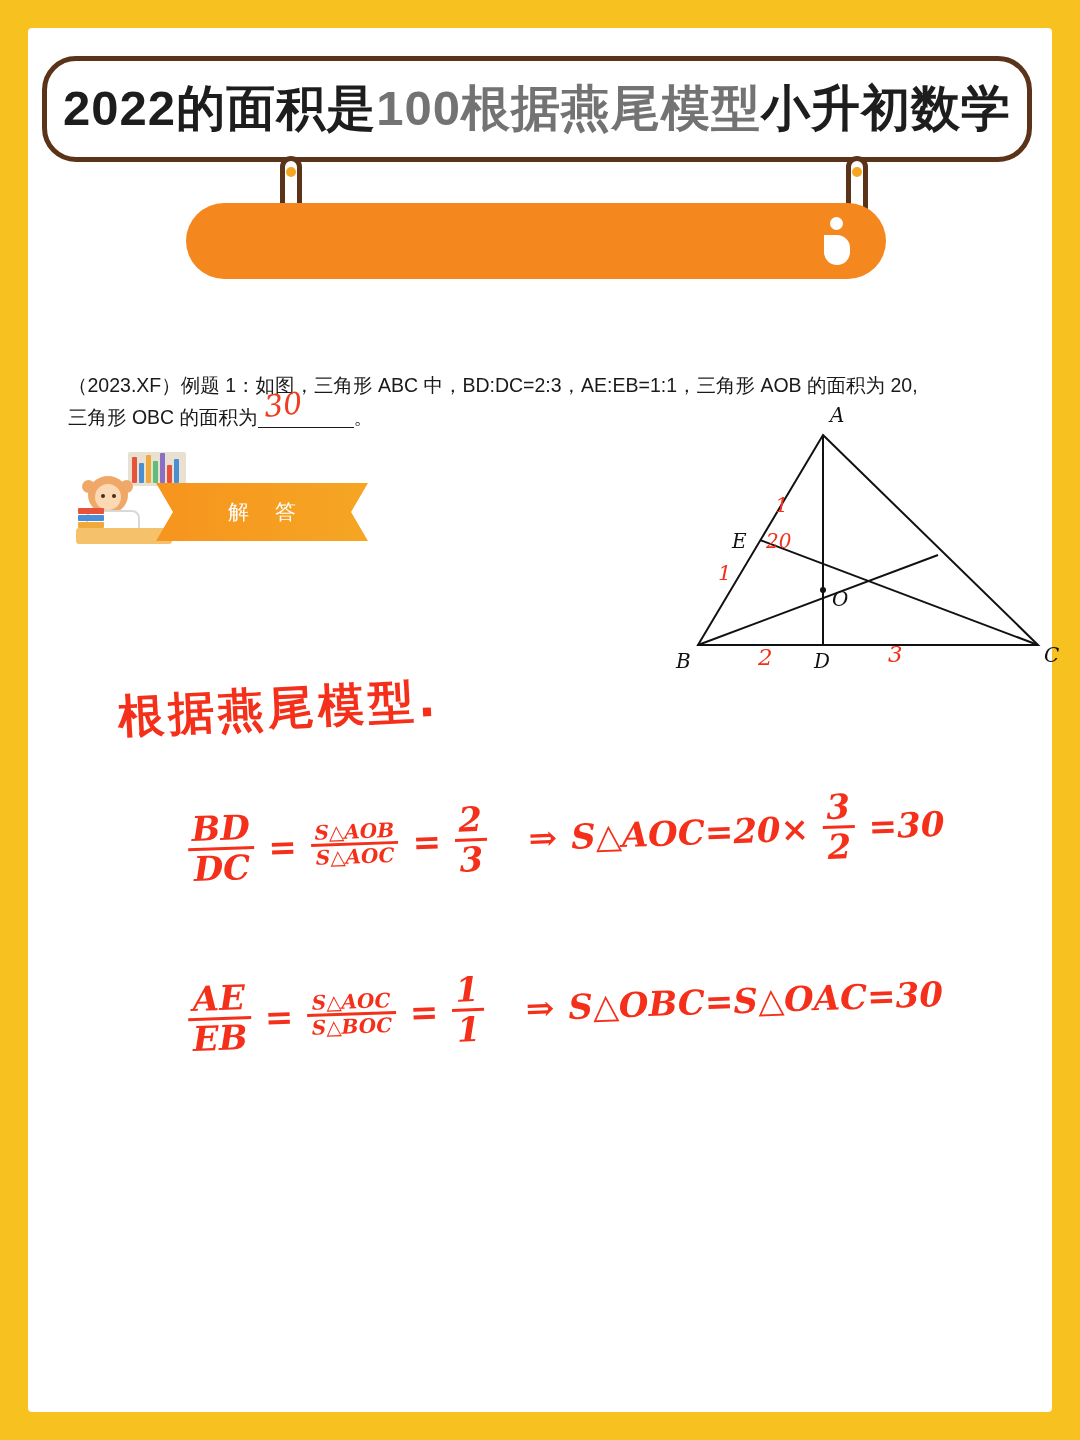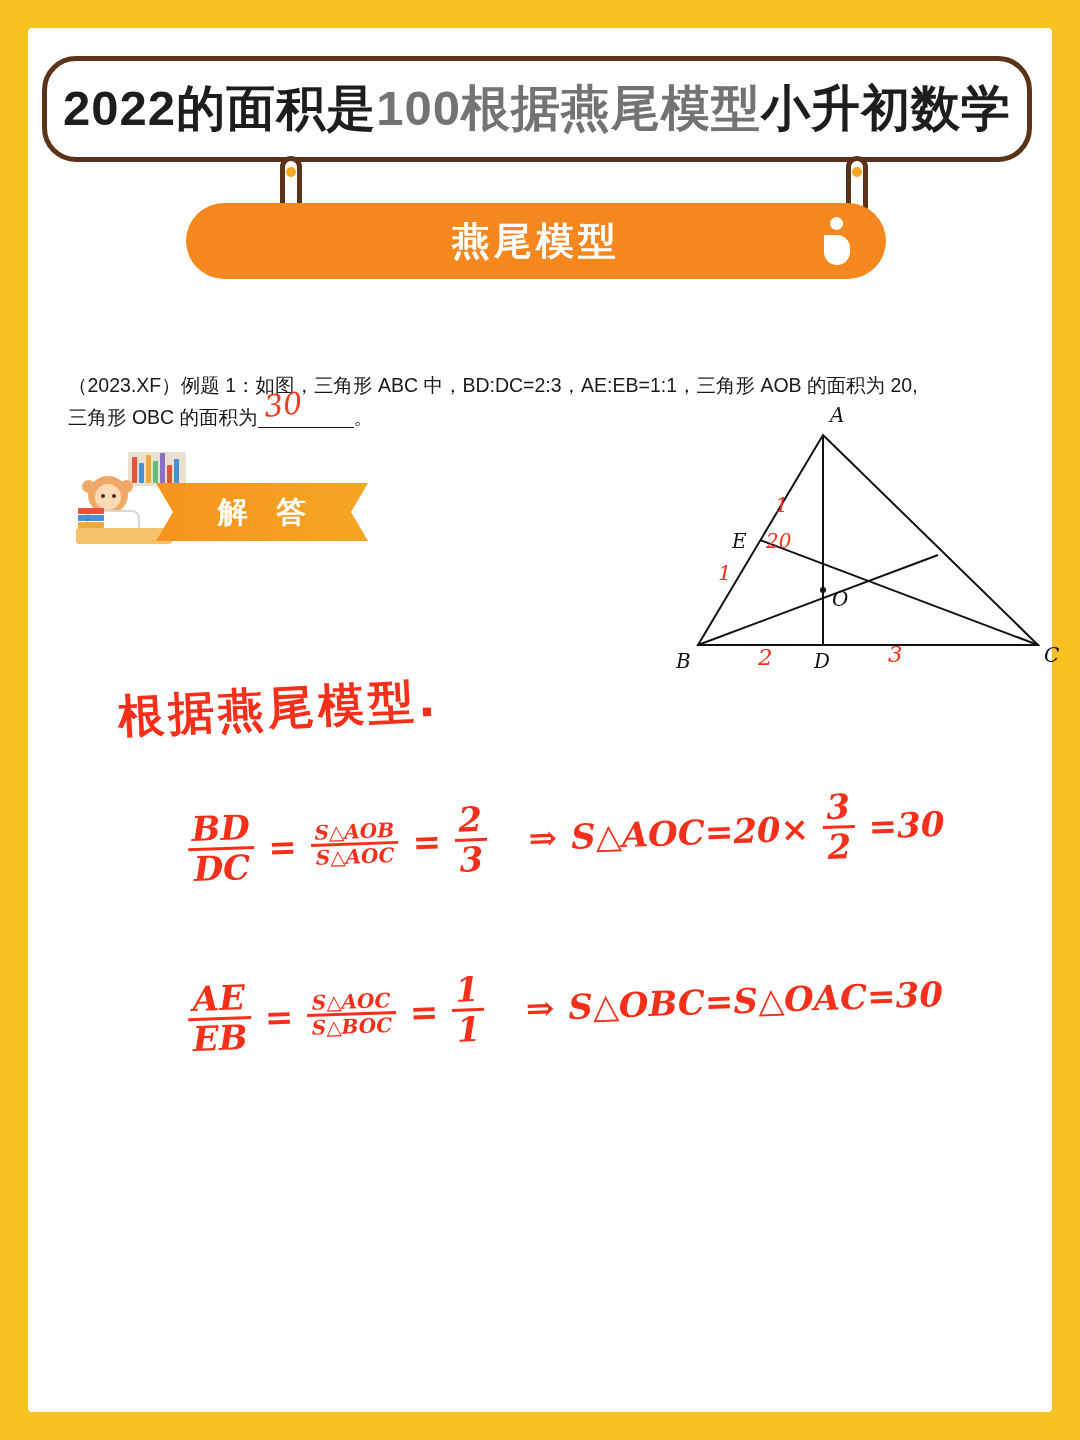--- a/index.html
+++ b/index.html
@@ -153,22 +153,22 @@
     width: 212px;
     height: 58px;
     background: linear-gradient(90deg, #f7941e 0%, #f5a623 100%);
     clip-path: polygon(0 0, 100% 0, 92% 50%, 100% 100%, 0 100%, 8% 50%);
     display: flex;
     align-items: center;
     justify-content: center;
   }
   .answer-ribbon span {
     color: #ffffff;
-    font-size: 30px;
-    font-weight: bold;
+    font-size: 21px;
+    font-weight: normal;
     letter-spacing: 10px;
     text-indent: 10px;
   }
   .mascot {
     position: absolute;
     left: 48px;
     top: 424px;
     width: 110px;
     height: 96px;
   }
@@ -338,21 +338,20 @@
   </div>
 
   <div class="hanger left">
       <div class="screw"></div>
     </div>
   <div class="hanger right">
       <div class="screw"></div>
     </div>
 
   <div class="subtitle-box">
-    <div class="subtitle-text">燕尾模型</div>
     <div class="subtitle-deco">
       <div class="dot"></div>
       <div class="tail"></div>
     </div>
   </div>
 
   <div class="problem">
     <span>（2023.XF）例题 1：如图，三角形 ABC 中，BD:DC=2:3，AE:EB=1:1，三角形 AOB 的面积为 20,</span>
     <span class="line2">
       <span>三角形 OBC 的面积为</span><span class="answer-blank"><span class="answer-hand">30</span></span><span>。</span>

